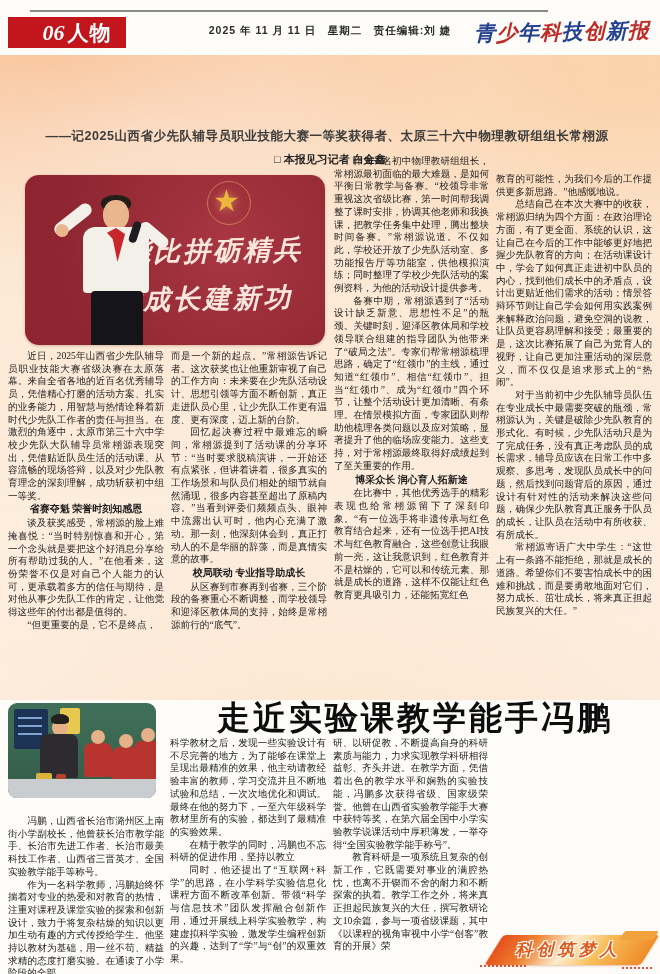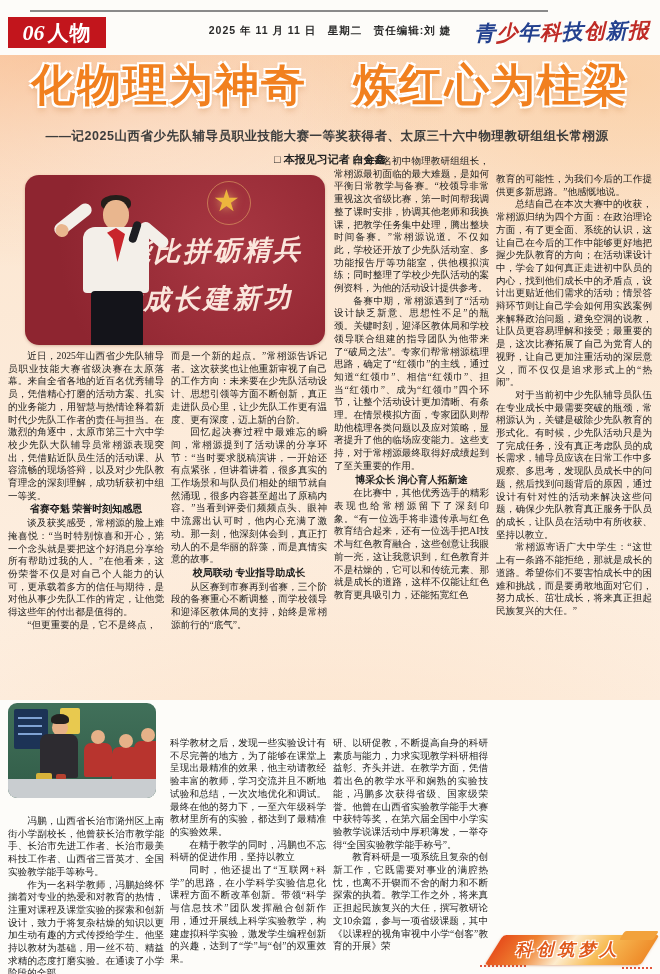--- a/index.html
+++ b/index.html
@@ -6,21 +6,21 @@
   .page {
     position:relative; width:660px; height:974px; margin:0 auto;
     background:#fdfcf9; overflow:hidden;
     font-family:"Liberation Serif", serif;
   }
   
   .header { position:absolute; left:0; top:0; width:660px; height:55px; }
   .header-rule { position:absolute; left:30px; top:10px; width:518px; height:2px; background:#8a8a8a; }
   .badge {
     position:absolute; left:8px; top:17px; width:98px; height:31px;
-    background:#c2151c; color:#fff; display:flex; align-items:center; justify-content:center; gap:3px;
+    background:#c2151c; color:#fff; display:flex; align-items:center; justify-content:center; gap:3px;padding-left:20px;
   }
   .badge-num { font:italic bold 22px "Liberation Serif", serif; }
   .badge-label { font:bold 21px "Liberation Sans", sans-serif; letter-spacing:1px; }
   .dateline {
     position:absolute; left:150px; top:24px; width:360px; text-align:center;
     font:bold 10.5px "Liberation Sans", sans-serif; color:#2a2a2a; letter-spacing:1px;
   }
   .masthead {
     position:absolute; right:10px; top:18px;
     font:italic bold 21px "Liberation Serif", serif; letter-spacing:1px;
@@ -163,21 +163,20 @@
     <div class="header-rule"></div>
     <div class="badge">
       <span class="badge-num">06</span>
       <span class="badge-label">人物</span>
     </div>
     <div class="dateline">2025 年 11 月 11 日　星期二　责任编辑:刘 婕</div>
     <div class="masthead"><span class="mh-b">青</span><span class="mh-r">少</span><span class="mh-b">年</span><span class="mh-r">科</span><span class="mh-b">技</span><span class="mh-r">创</span><span class="mh-b">新</span><span class="mh-r">报</span></div>
   </div>
 
   <div class="feature">
-    <h1 class="headline">化物理为神奇　炼红心为柱梁</h1>
     <div class="subtitle">——记2025山西省少先队辅导员职业技能大赛一等奖获得者、太原三十六中物理教研组组长常栩源</div>
     <div class="byline">□ 本报见习记者 白金鑫</div>
 
     <div class="photo1">
       <span class="p1-star-ring"></span>
       <span class="p1-star">★</span>
       <span class="p1-slogan1">能比拼砺精兵</span>
       <span class="p1-slogan2">能成长建新功</span>
       <div class="p1-person">
         <div class="p1-arm-left">
@@ -207,26 +206,27 @@
       </div>
     <div class="col colC">
         <p class="blk-p">作为一名初中物理教研组组长，常栩源最初面临的最大难题，是如何平衡日常教学与备赛。“校领导非常重视这次省级比赛，第一时间帮我调整了课时安排，协调其他老师和我换课，把教学任务集中处理，腾出整块时间备赛。”常栩源说道。不仅如此，学校还开放了少先队活动室、多功能报告厅等功能室，供他模拟演练；同时整理了学校少先队活动的案例资料，为他的活动设计提供参考。</p>
         <p class="blk-p">备赛中期，常栩源遇到了“活动设计缺乏新意、思想性不足”的瓶颈。关键时刻，迎泽区教体局和学校领导联合组建的指导团队为他带来了“破局之法”。专家们帮常栩源梳理思路，确定了“红领巾”的主线，通过知道“红领巾”、相信“红领巾”、担当“红领巾”、成为“红领巾”四个环节，让整个活动设计更加清晰、有条理。在情景模拟方面，专家团队则帮助他梳理各类问题以及应对策略，显著提升了他的临场应变能力。这些支持，对于常栩源最终取得好成绩起到了至关重要的作用。</p>
         <h4 class="blk-h">博采众长 润心育人拓新途</h4>
         <p class="blk-p">在比赛中，其他优秀选手的精彩表现也给常栩源留下了深刻印象。“有一位选手将非遗传承与红色教育结合起来，还有一位选手把AI技术与红色教育融合，这些创意让我眼前一亮，这让我意识到，红色教育并不是枯燥的，它可以和传统元素、那就是成长的道路，这样不仅能让红色教育更具吸引力，还能拓宽红色</p>
       </div>
     <div class="col colD">
         <p class="blk-cont">教育的可能性，为我们今后的工作提供更多新思路。”他感慨地说。</p>
         <p class="blk-p">总结自己在本次大赛中的收获，常栩源归纳为四个方面：在政治理论方面，有了更全面、系统的认识，这让自己在今后的工作中能够更好地把握少先队教育的方向；在活动课设计中，学会了如何真正走进初中队员的内心，找到他们成长中的矛盾点，设计出更贴近他们需求的活动；情景答辩环节则让自己学会如何用实践案例来解释政治问题，避免空洞的说教，让队员更容易理解和接受；最重要的是，这次比赛拓展了自己为党育人的视野，让自己更加注重活动的深层意义，而不仅仅是追求形式上的“热闹”。</p>
-        <p class="blk-p">对于当前初中少先队辅导员队伍在专业成长中最需要突破的瓶颈，常栩源认为，关键是破除少先队教育的形式化。有时候，少先队活动只是为了完成任务，没有真正考虑队员的成长需求，辅导员应该在日常工作中多观察、多思考，发现队员成长中的问题，然后找到问题背后的原因，通过设计有针对性的活动来解决这些问题，确保少先队教育真正服务于队员的成长，让队员在活动中有所收获、坚持以教立。</p>
+        <p class="blk-p">对于当前初中少先队辅导员队伍在专业成长中最需要突破的瓶颈，常栩源认为，关键是破除少先队教育的形式化。有时候，少先队活动只是为了完成任务，没有真正考虑队员的成长需求，辅导员应该在日常工作中多观察、多思考，发现队员成长中的问题，然后找到问题背后的原因，通过设计有针对性的活动来解决这些问题，确保少先队教育真正服务于队员的成长，让队员在活动中有所收获、有所成长。</p>
         <p class="blk-p">常栩源寄语广大中学生：“这世上有一条路不能拒绝，那就是成长的道路。希望你们不要害怕成长中的困难和挑战，而是要勇敢地面对它们，努力成长、茁壮成长，将来真正担起民族复兴的大任。”</p>
       </div>
   </div>
 
   <div class="bottom">
+    <h2 class="b-title">走近实验课教学能手冯鹏</h2>
 
     <div class="photo2">
       <div class="p2-screen">
         <div class="p2-screen-line" style="top:8px"></div>
         <div class="p2-screen-line" style="top:16px"></div>
         <div class="p2-screen-line" style="top:24px"></div>
       </div>
       <div class="p2-poster"></div>
       <div class="p2-teacher-head"></div>
       <div class="p2-teacher-cap"></div>

